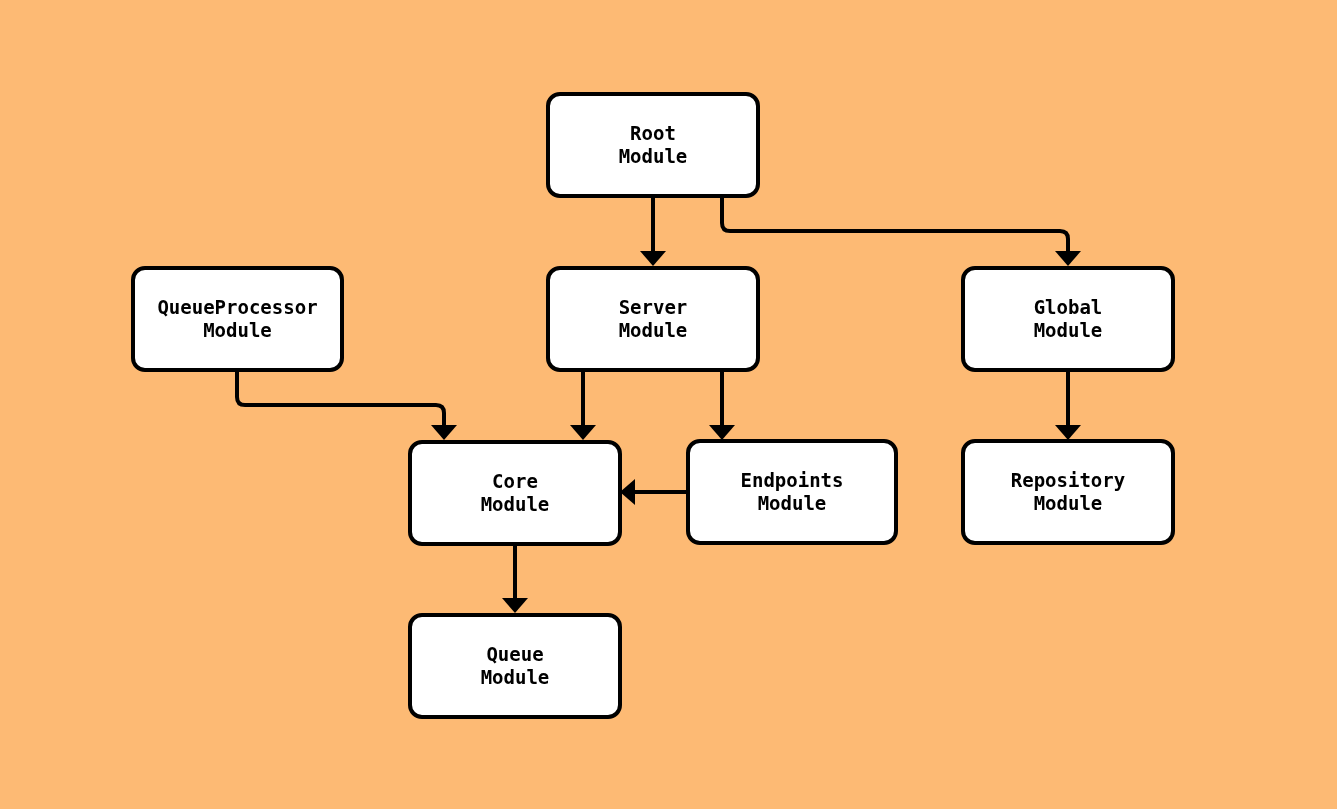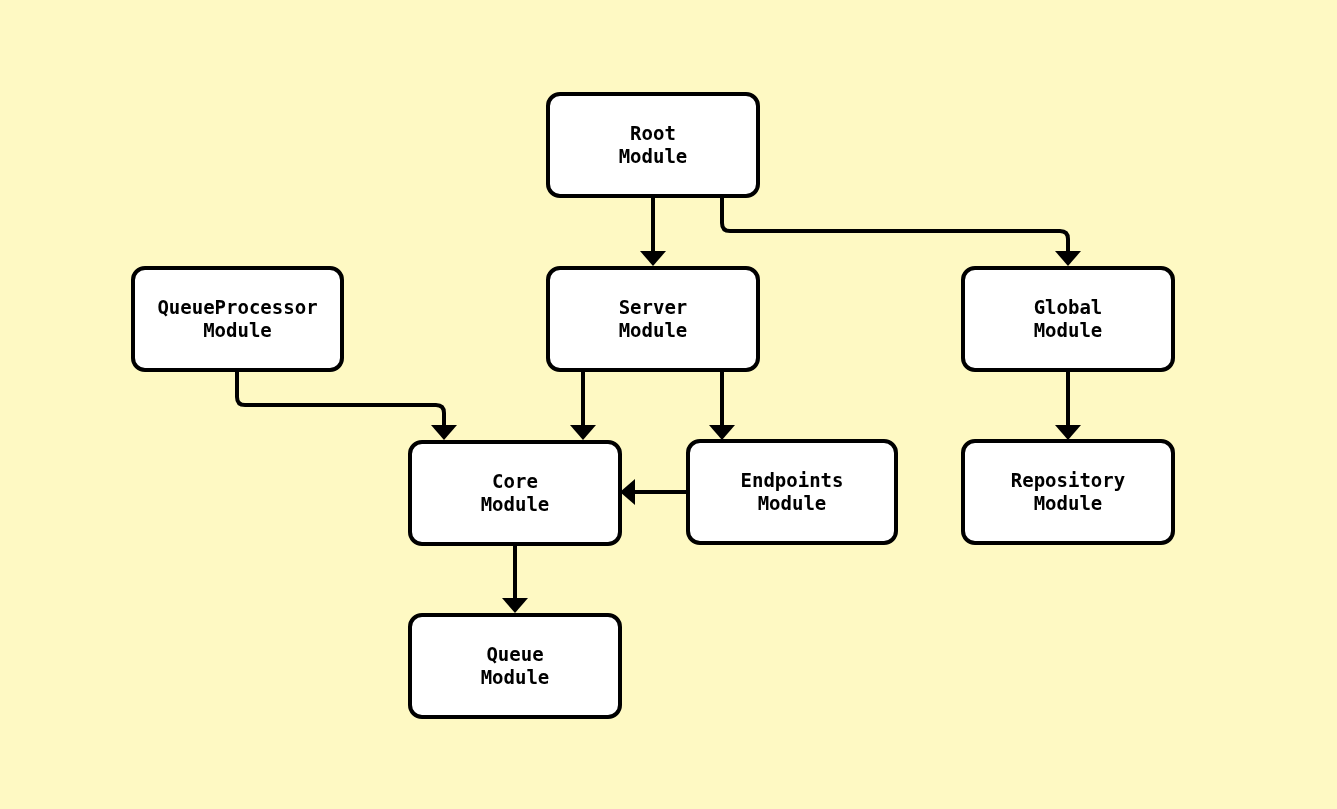--- a/index.html
+++ b/index.html
@@ -11,21 +11,21 @@
   body {
     width: 1337px;
     height: 809px;
     overflow: hidden;
     font-family: "DejaVu Sans Mono", "Liberation Mono", monospace;
   }
   #diagram-root {
     position: relative;
     width: 1337px;
     height: 809px;
-    background: #fef9c3;
+    background: #fdba74;
   }
   svg#graph {
     display: block;
     width: 1337px;
     height: 809px;
   }
   .node-box {
     fill: #ffffff;
     stroke: #000000;
     stroke-width: 4;

